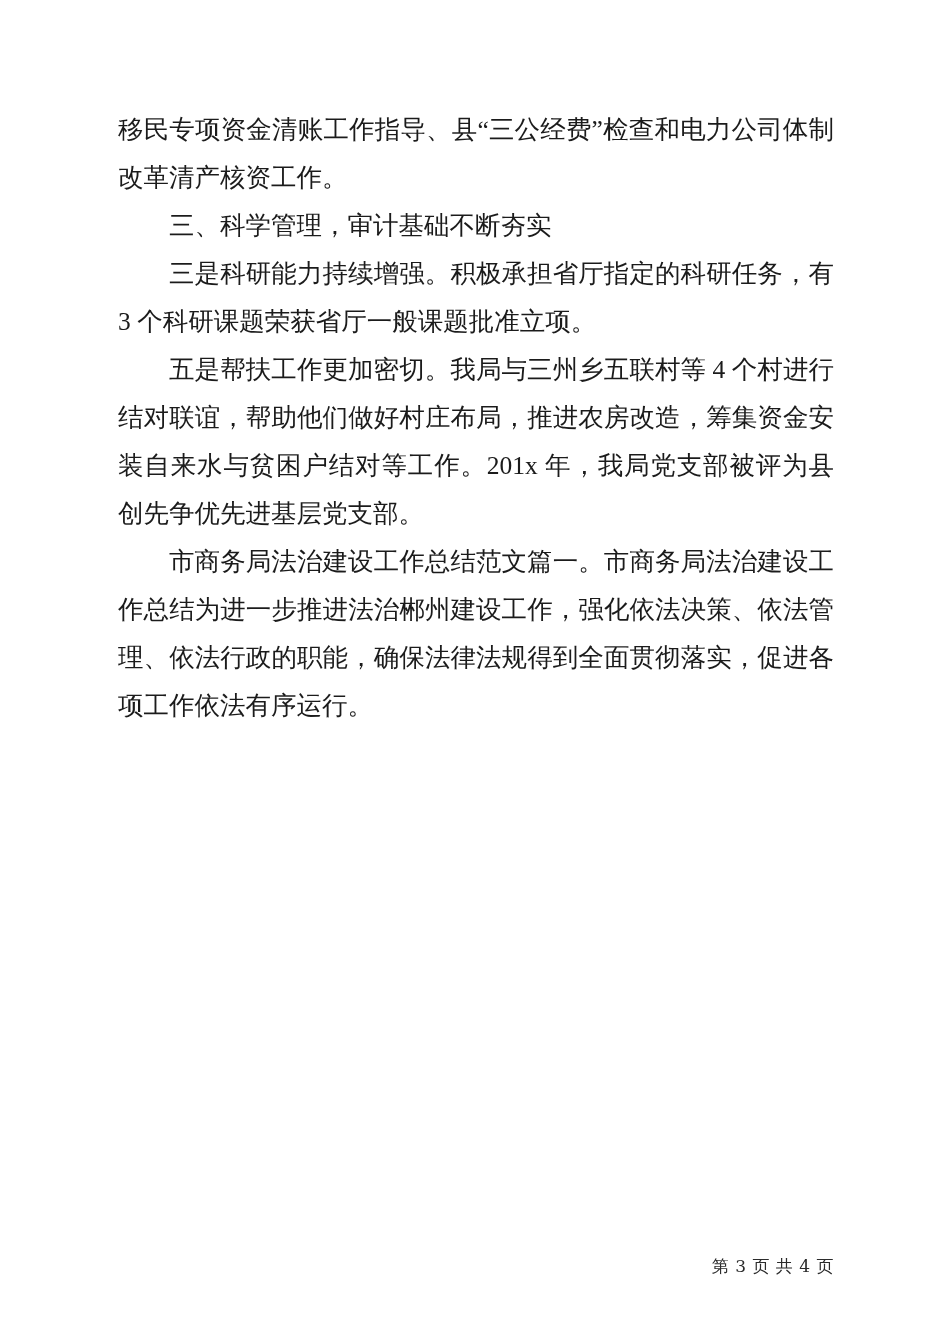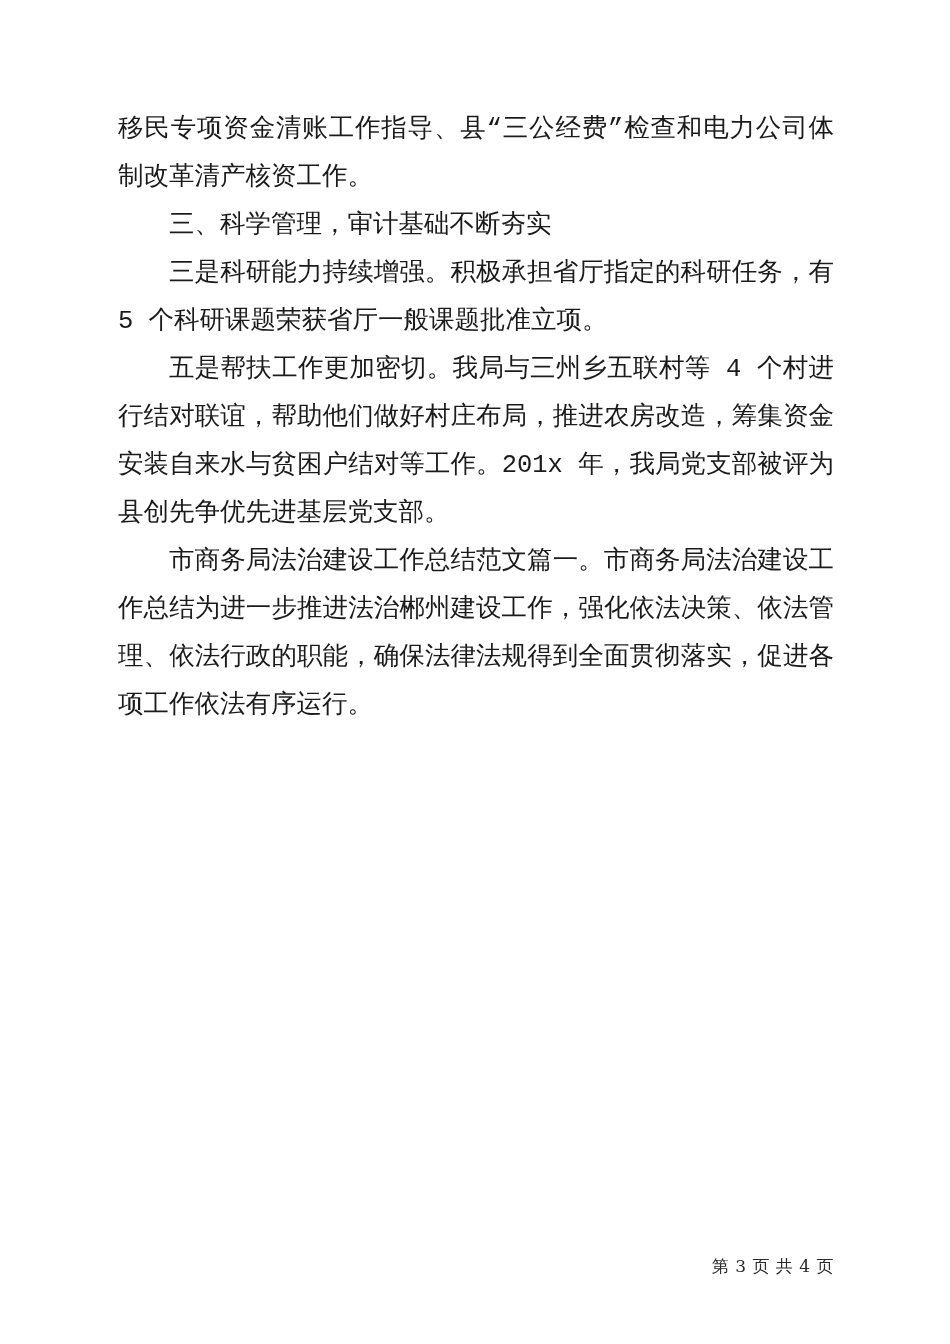--- a/index.html
+++ b/index.html
@@ -17,21 +17,21 @@
     box-sizing: border-box;
   }
   .content {
     position: absolute;
     left: 118px;
     top: 106px;
     width: 716px;
   }
   p {
     margin: 0 0 0 0;
-    font-family: Liberation Mono, monospace;
+    font-family: Liberation Serif, serif;
     font-size: 25.5px;
     line-height: 48px;
     color: #1b1b1b;
     text-align: justify;
     text-justify: inter-ideograph;
     letter-spacing: 0px;
   }
   p.indent {
     text-indent: 51px;
   }
@@ -46,19 +46,19 @@
     margin-top: 27px;
   }
 </style>
 </head>
 <body>
 
 <div class="page">
   <div class="content">
     <p class="">移民专项资金清账工作指导、县“三公经费”检查和电力公司体制改革清产核资工作。</p>
     <p class="indent">三、科学管理，审计基础不断夯实</p>
-    <p class="indent">三是科研能力持续增强。积极承担省厅指定的科研任务，有 5 个科研课题荣获省厅一般课题批准立项。</p>
+    <p class="indent">三是科研能力持续增强。积极承担省厅指定的科研任务，有 3 个科研课题荣获省厅一般课题批准立项。</p>
     <p class="indent">五是帮扶工作更加密切。我局与三州乡五联村等 4 个村进行结对联谊，帮助他们做好村庄布局，推进农房改造，筹集资金安装自来水与贫困户结对等工作。201x 年，我局党支部被评为县创先争优先进基层党支部。</p>
     <p class="indent">市商务局法治建设工作总结范文篇一。市商务局法治建设工作总结为进一步推进法治郴州建设工作，强化依法决策、依法管理、依法行政的职能，确保法律法规得到全面贯彻落实，促进各项工作依法有序运行。</p>
 
   </div>
   <div class="footer">第 3 页 共 4 页</div>
 </div>
 
 </body></html>

